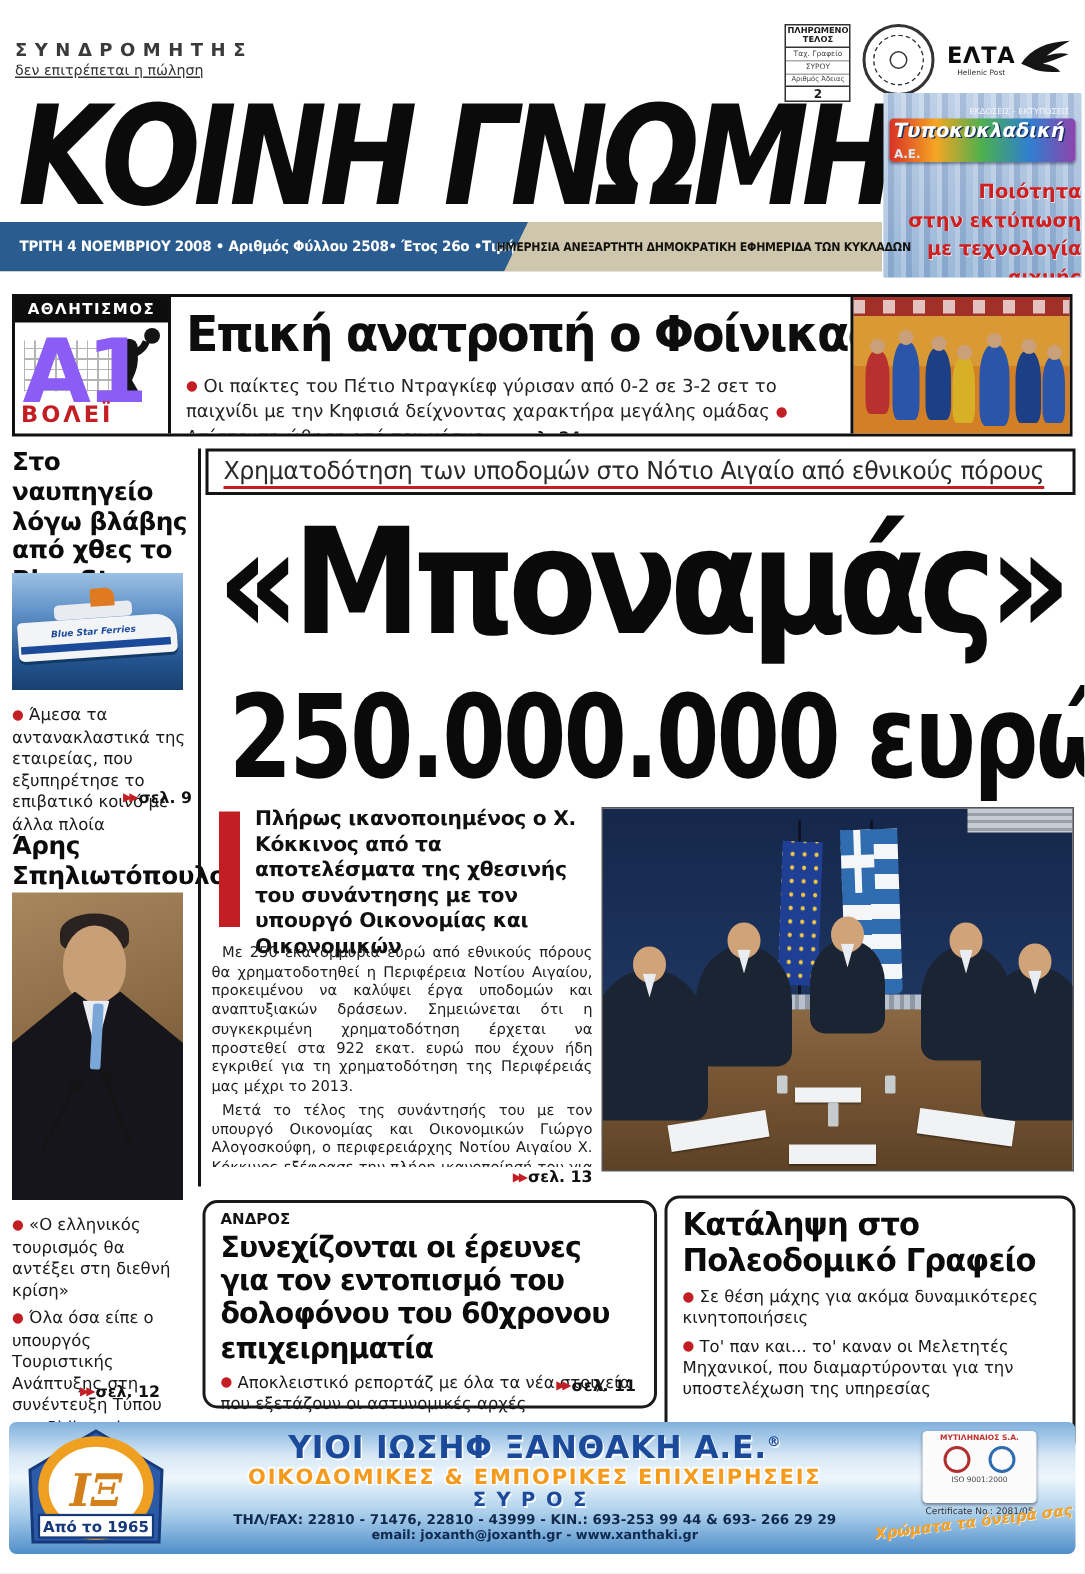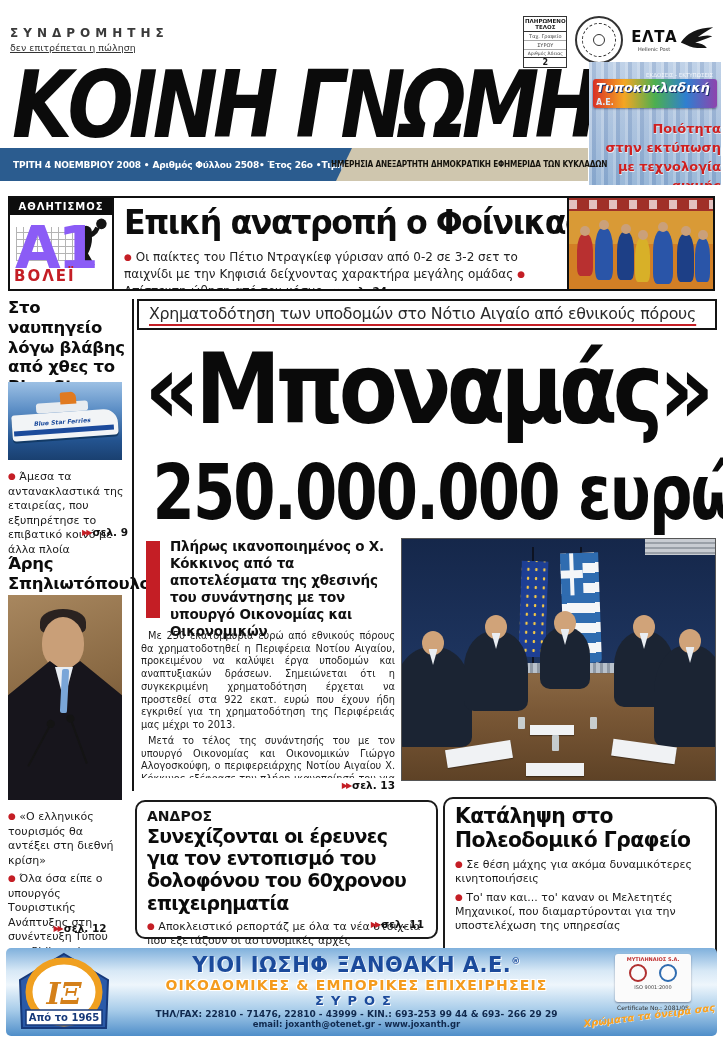--- a/index.html
+++ b/index.html
@@ -150,21 +150,21 @@
   .person::before{content:"";position:absolute;left:50%;transform:translateX(-50%);top:-16px;
     width:22px;height:24px;border-radius:50%;background:#d0a379;}
   .person::after{content:"";position:absolute;left:50%;transform:translateX(-50%);top:2px;
     width:9px;height:16px;background:#e9edf2;clip-path:polygon(0 0,100% 0,50% 100%);}
   .paper{position:absolute;background:#f0f2f4;box-shadow:0 1px 1px rgba(0,0,0,.35);}
   .glass{position:absolute;width:7px;height:12px;background:rgba(220,235,245,.8);border-radius:1px;}
 
   
   .nbox{position:absolute;border:2px solid #1a1a1a;border-radius:10px;background:#fff;box-sizing:border-box;padding:6px 10px;}
   .andros{left:135px;top:800px;width:303px;height:139px;}
-  .an-kicker{font-size:14px;font-weight:bold;color:#141414;}
+  .an-kicker{font-size:10px;font-weight:bold;color:#141414;}
   .an-headline{margin-top:2px;font-size:19.5px;font-weight:900;line-height:1.14;letter-spacing:-0.6px;
     color:#0b0b0b;transform:scaleX(.97);transform-origin:0 0;}
   .an-bullet{margin-top:5px;font-size:11px;line-height:1.3;color:#1a1a1a;}
   .box-ref{position:absolute;right:12px;bottom:7px;}
   .pol{left:443px;top:797px;width:274px;height:174px;}
   .pol-headline{font-size:21px;font-weight:900;line-height:1.12;letter-spacing:-0.6px;color:#0b0b0b;
     transform:scaleX(.97);transform-origin:0 0;}
   .pol-bullets{margin-top:6px;font-size:11px;line-height:1.3;color:#1a1a1a;}
   .pol-bullets p{margin:0 0 4px;}
 
@@ -409,21 +409,21 @@
         <text x="46" y="52" font-size="30" font-style="italic" font-weight="bold" text-anchor="middle" fill="#d4801a" font-family="DejaVu Serif, serif">ΙΞ</text>
         <rect x="8" y="58" width="76" height="15" fill="#fff" stroke="#16397a" stroke-width="1.5"></rect>
         <text x="46" y="69" font-size="10" font-weight="bold" text-anchor="middle" fill="#16397a" font-family="DejaVu Sans, sans-serif">Από το 1965</text>
       </svg>
     </div>
     <div class="ad-center">
       <div class="ad-company"><span>ΥΙΟΙ ΙΩΣΗΦ ΞΑΝΘΑΚΗ Α.Ε.</span><sup>®</sup></div>
       <div class="ad-line2">ΟΙΚΟΔΟΜΙΚΕΣ &amp; ΕΜΠΟΡΙΚΕΣ ΕΠΙΧΕΙΡΗΣΕΙΣ</div>
       <div class="ad-line3">ΣΥΡΟΣ</div>
       <div class="ad-line4">ΤΗΛ/FAX: 22810 - 71476, 22810 - 43999 - ΚΙΝ.: 693-253 99 44 &amp; 693- 266 29 29</div>
-      <div class="ad-line5">email: joxanth@otenet.gr - www.joxanth.gr</div>
+      <div class="ad-line5">email: joxanth@joxanth.gr - www.xanthaki.gr</div>
     </div>
     <div class="cert-card">
       <div class="cc-title">ΜΥΤΙΛΗΝΑΙΟΣ S.A.</div>
       <div class="cc-row">
         <div class="cc-circle"></div>
         <div class="cc-circle b"></div>
       </div>
       <div class="cc-iso">ISO 9001:2000</div>
     </div>
     <div class="cc-no">Certificate No.: 2081/05</div>

